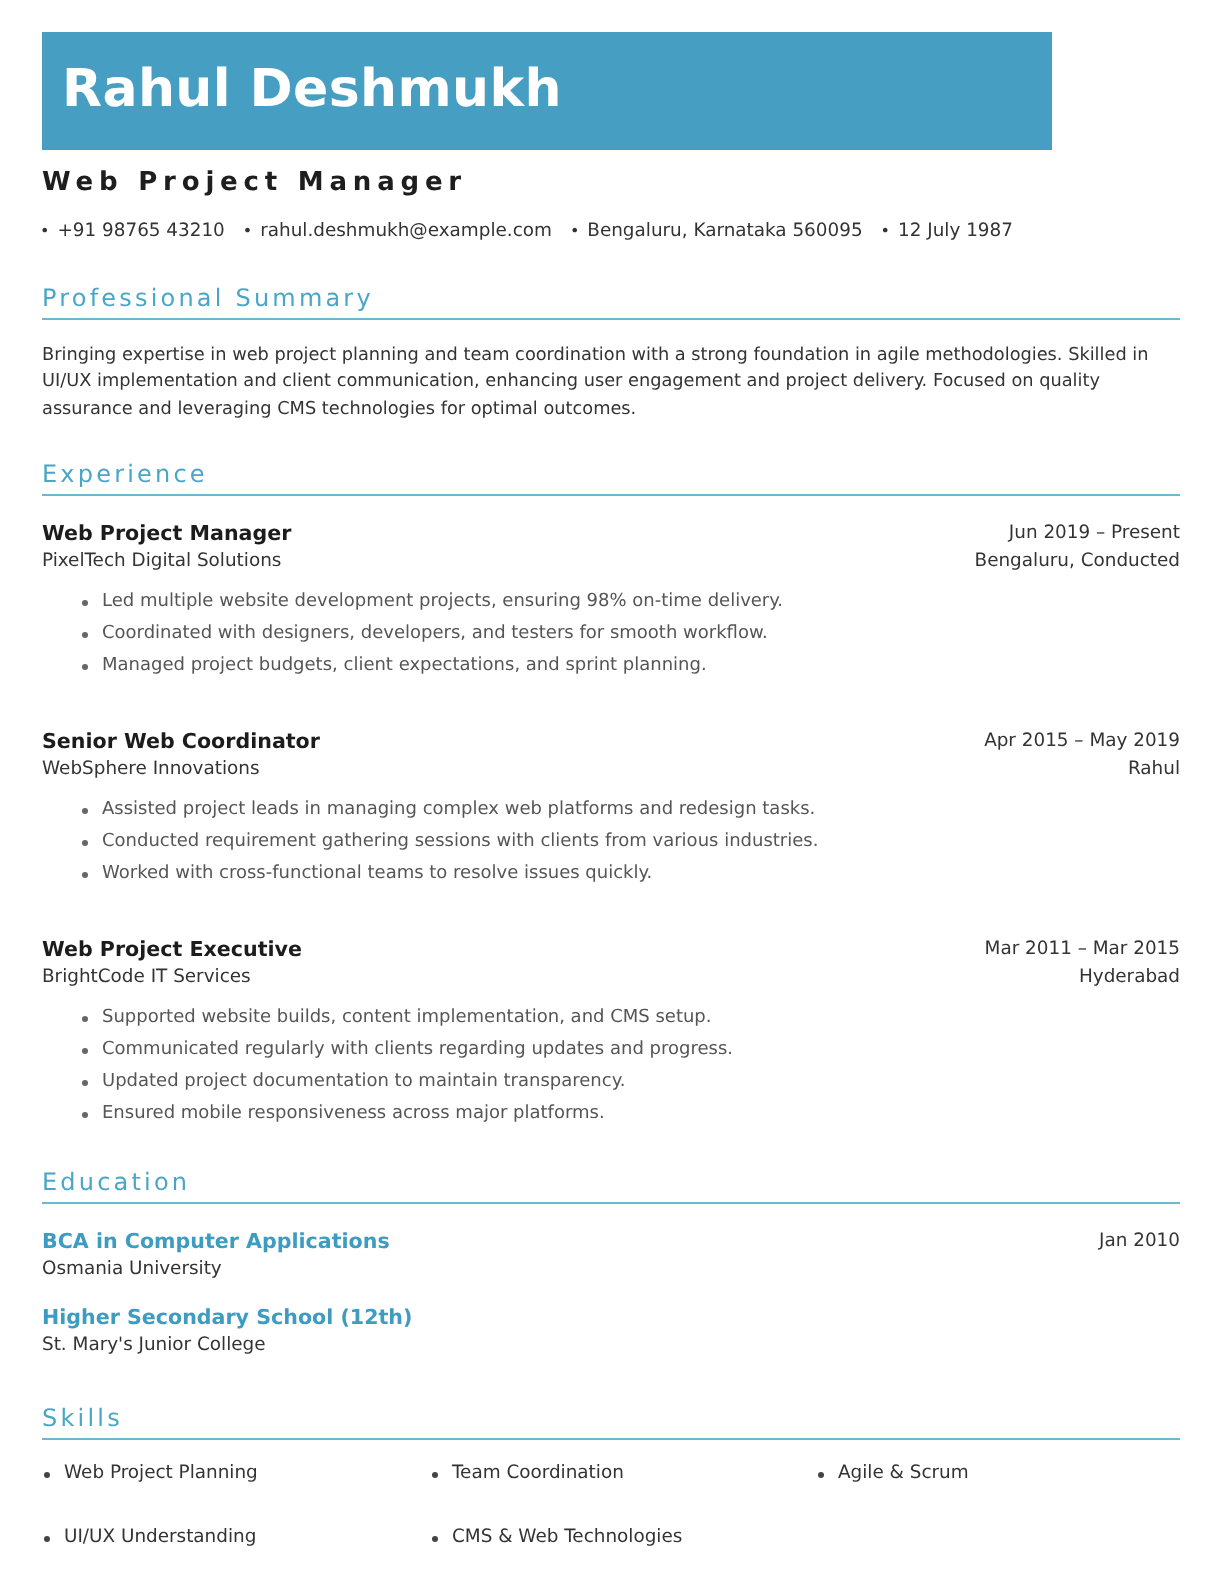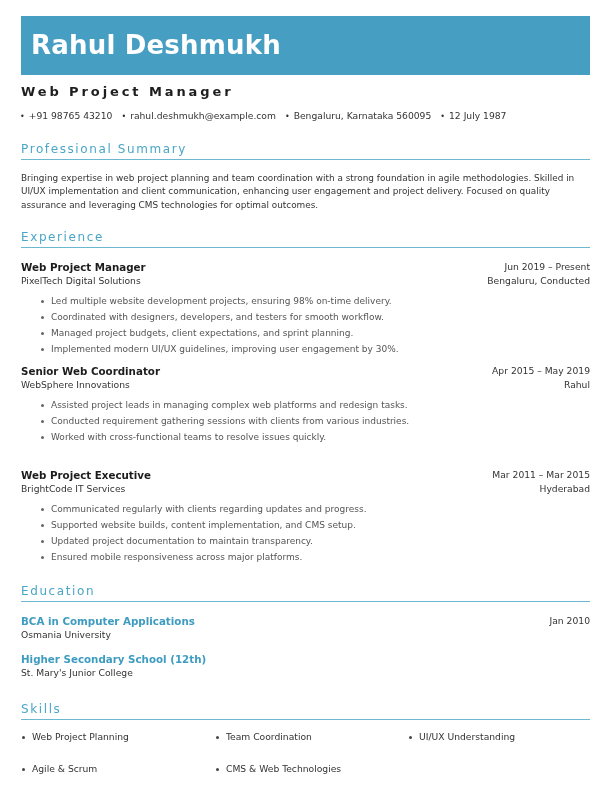--- a/index.html
+++ b/index.html
@@ -1,20 +1,20 @@
 <!DOCTYPE html>
 <html><head>
 <meta charset="utf-8">
 <style>
   * { box-sizing: border-box; margin: 0; padding: 0; }
   html, body { width: 612px; height: 792px; background: #ffffff; overflow: hidden; }
   body { font-family: "DejaVu Sans", "Liberation Sans", sans-serif; color: #222; position: relative; }
 
   .header-band {
-    position: absolute; left: 21px; top: 16px; width: 569px; height: 59px;
+    position: absolute; left: 21px; top: 16px; width: 505px; height: 59px;
     background: #469fc2;
   }
   .name {
     position: absolute; left: 10px; top: 13px;
     font-family: "DejaVu Sans", sans-serif; font-weight: bold;
     font-size: 26px; color: #ffffff; letter-spacing: 0.2px; line-height: 32px;
   }
   .role-title {
     position: absolute; left: 21px; top: 84px;
     font-weight: bold; font-size: 13px; letter-spacing: 2.9px; color: #1e1e1e;
@@ -78,21 +78,20 @@
 
 <div class="job" style="top:260px;">
   <div class="title">Web Project Manager</div>
   <div class="company">PixelTech Digital Solutions</div>
   <div class="date">Jun 2019 – Present</div>
   <div class="loc">Bengaluru, Conducted</div>
   <ul>
     <li>Led multiple website development projects, ensuring 98% on-time delivery.</li>
     <li>Coordinated with designers, developers, and testers for smooth workflow.</li>
     <li>Managed project budgets, client expectations, and sprint planning.</li>
-    <li>Implemented modern UI/UX guidelines, improving user engagement by 30%.</li>
   </ul>
 </div>
 
 <div class="job" style="top:364px;">
   <div class="title">Senior Web Coordinator</div>
   <div class="company">WebSphere Innovations</div>
   <div class="date">Apr 2015 – May 2019</div>
   <div class="loc">Rahul</div>
   <ul>
     <li>Assisted project leads in managing complex web platforms and redesign tasks.</li>
@@ -100,22 +99,22 @@
     <li>Worked with cross-functional teams to resolve issues quickly.</li>
   </ul>
 </div>
 
 <div class="job" style="top:468px;">
   <div class="title">Web Project Executive</div>
   <div class="company">BrightCode IT Services</div>
   <div class="date">Mar 2011 – Mar 2015</div>
   <div class="loc">Hyderabad</div>
   <ul>
+    <li>Supported website builds, content implementation, and CMS setup.</li>
     <li>Communicated regularly with clients regarding updates and progress.</li>
-    <li>Supported website builds, content implementation, and CMS setup.</li>
     <li>Updated project documentation to maintain transparency.</li>
     <li>Ensured mobile responsiveness across major platforms.</li>
   </ul>
 </div>
 
 <div class="section-title" style="top:584px;">Education</div>
 
 <div class="edu" style="top:614px;">
   <div class="degree">BCA in Computer Applications</div>
   <div class="school">Osmania University</div>
@@ -125,16 +124,16 @@
 <div class="edu" style="top:652px;">
   <div class="degree">Higher Secondary School (12th)</div>
   <div class="school">St. Mary's Junior College</div>
 </div>
 
 <div class="section-title" style="top:702px;">Skills</div>
 
 <div class="skills">
   <div class="skill">Web Project Planning</div>
   <div class="skill">Team Coordination</div>
+  <div class="skill">Agile &amp; Scrum</div>
   <div class="skill">UI/UX Understanding</div>
-  <div class="skill">Agile &amp; Scrum</div>
   <div class="skill">CMS &amp; Web Technologies</div>
 </div>
 
 </body></html>

